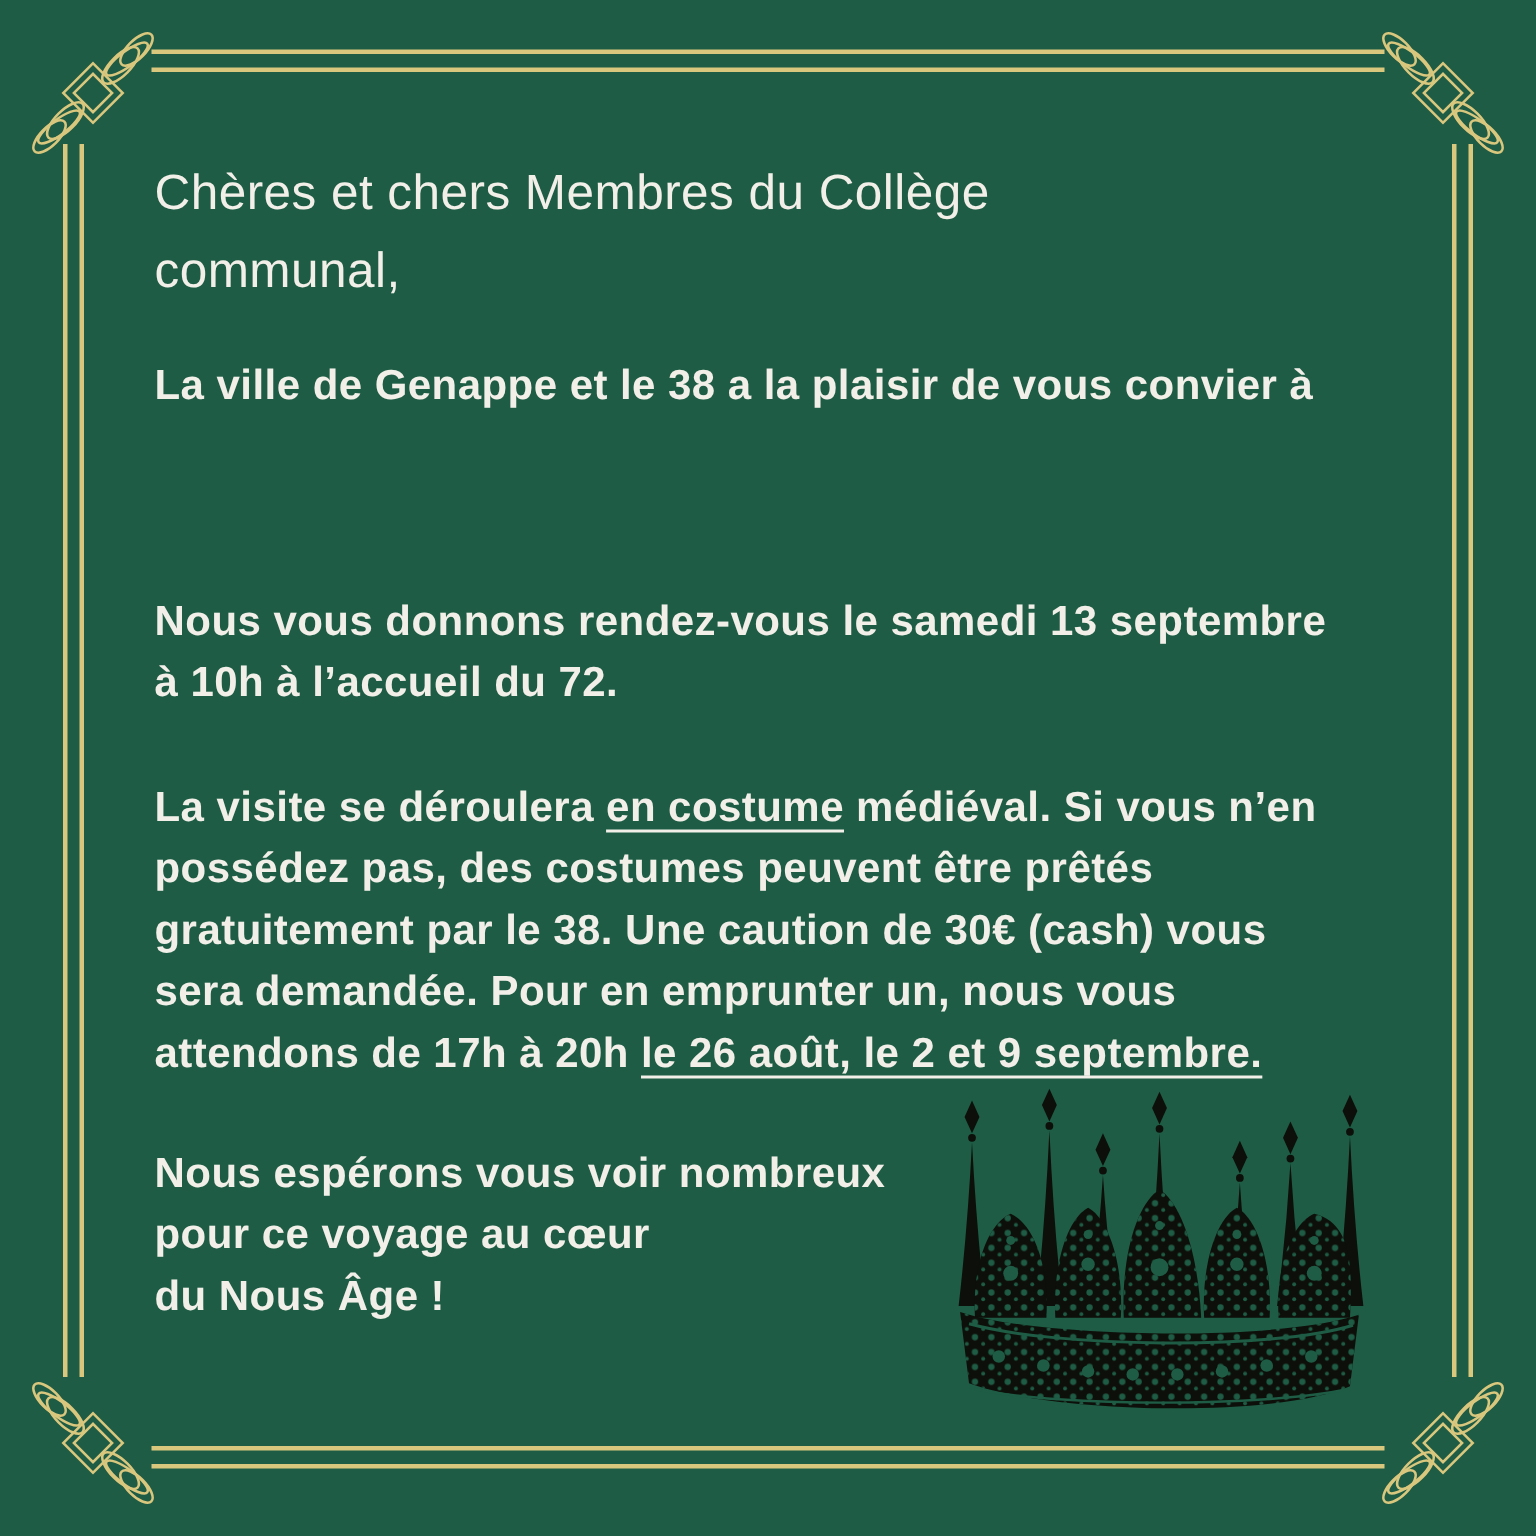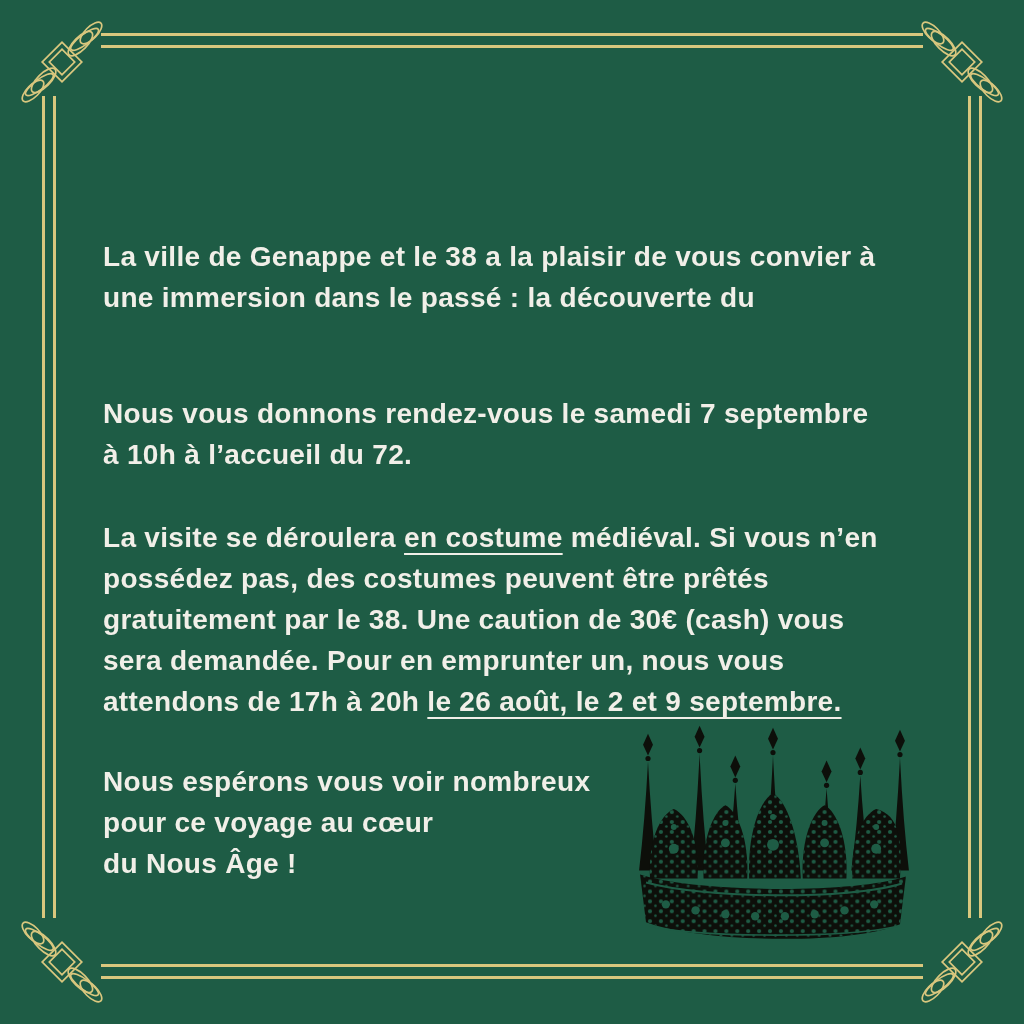--- a/index.html
+++ b/index.html
@@ -64,24 +64,25 @@
   <svg class="orn tr" style="left:900px;top:0" viewBox="0 0 124 124">
       <use href="#orn"></use>
     </svg>
   <svg class="orn bl" style="left:0;top:900px" viewBox="0 0 124 124">
       <use href="#orn"></use>
     </svg>
   <svg class="orn br" style="left:900px;top:900px" viewBox="0 0 124 124">
       <use href="#orn"></use>
     </svg>
 
+  <h1 class="txt salutation" style="top:102px"><span>Chères et chers Membres du Collège</span><br><span>communal,</span></h1>
 
-  <p class="txt body-par" style="top:236px"><span>La ville de Genappe et le 38 a la plaisir de vous convier à</span><br><span>une immersion dans le passé : la découverte du</span><br></p>
+  <p class="txt body-par" style="top:236px"><span>La ville de Genappe et le 38 a la plaisir de vous convier à</span><br><br></p>
 
-  <p class="txt body-par" style="top:393px"><span>Nous vous donnons rendez-vous le samedi 7 septembre</span><br><span>à 10h à l’accueil du 72.</span></p>
+  <p class="txt body-par" style="top:393px"><span>Nous vous donnons rendez-vous le samedi 13 septembre</span><br><span>à 10h à l’accueil du 72.</span></p>
 
   <p class="txt body-par" style="top:517px"><span>La visite se déroulera </span><span class="u">en costume</span><span> médiéval. Si vous n’en</span><br><span>possédez pas, des costumes peuvent être prêtés</span><br><span>gratuitement par le 38. Une caution de 30€ (cash) vous</span><br><span>sera demandée. Pour en emprunter un, nous vous</span><br><span>attendons de 17h à 20h </span><span class="u">le 26 août, le 2 et 9 septembre.</span></p>
 
   <p class="txt body-par" style="top:761px"><span>Nous espérons vous voir nombreux</span><br><span>pour ce voyage au cœur</span><br><span>du Nous Âge !</span></p>
 
   <div class="crown-wrap">
     <svg viewBox="0 0 320 250" width="322" height="248">
       <defs>
         <pattern id="dots" width="11" height="10" patternUnits="userSpaceOnUse">
           <circle cx="3" cy="3" r="2.1" fill="var(--background, #1e5c45)"></circle>

